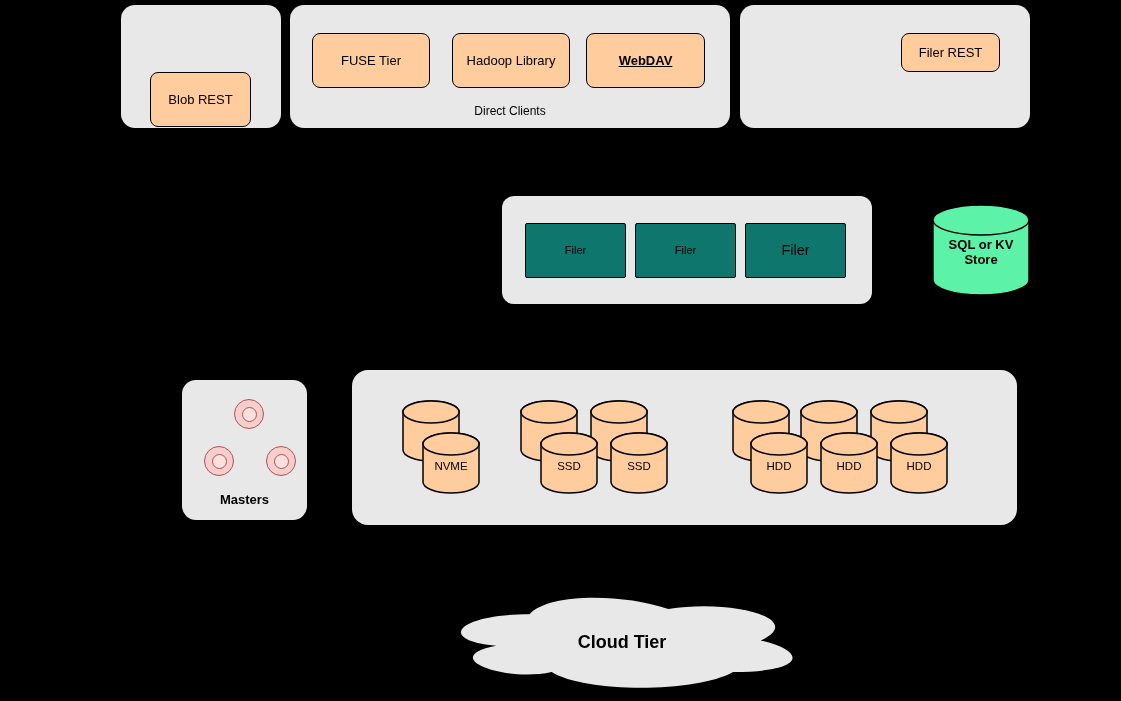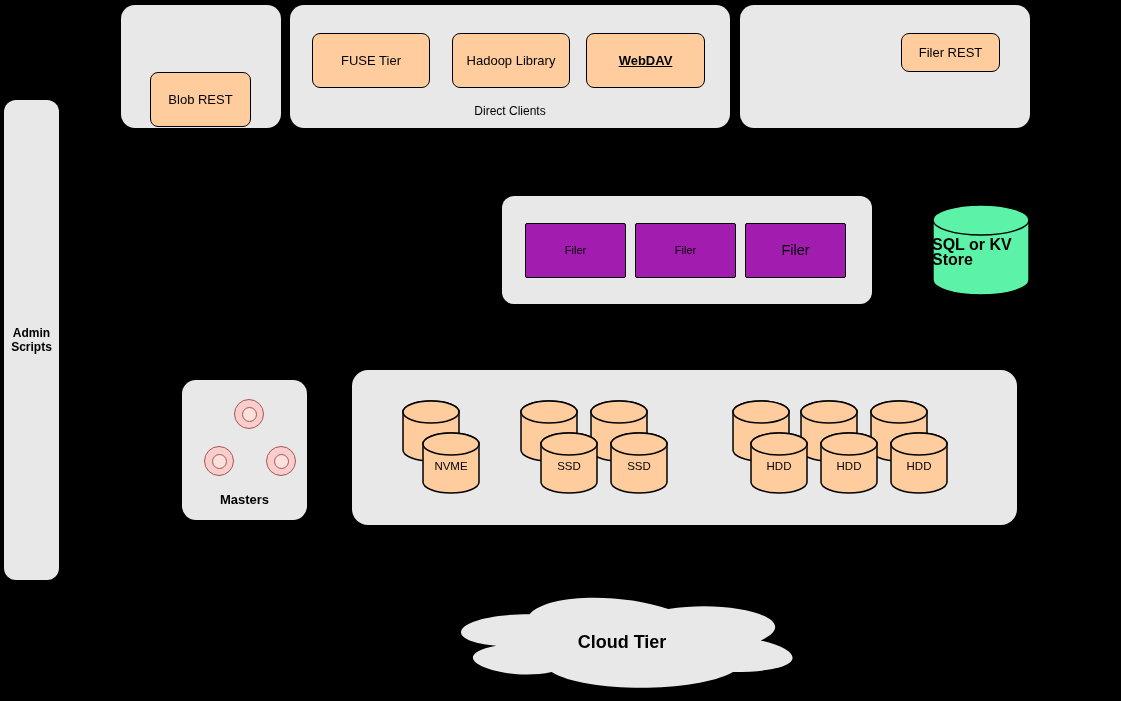--- a/index.html
+++ b/index.html
@@ -13,41 +13,41 @@
   .panel-gateway { left:740px; top:5px;   width:290px; height:123px; }
   .panel-admin   { left:4px;   top:100px; width:55px;  height:480px; border-radius:12px;
                    display:flex; align-items:center; justify-content:center; }
   .panel-filer   { left:502px; top:196px; width:370px; height:108px; border-radius:12px; }
   .panel-masters { left:182px; top:380px; width:125px; height:140px; }
   .panel-volume  { left:352px; top:370px; width:665px; height:155px; border-radius:16px;padding-left:36px; }
 
   .node { position:absolute; display:flex; align-items:center; justify-content:center;
           text-align:center; font-size:13px; border:1.5px solid #000; line-height:15px; }
   .orange { background:#ffcc9e; border-radius:8px; }
-  .green  { background:#a21caf; border-radius:2px; border-width:1px; }
+  .green  { background:#0f766e; border-radius:2px; border-width:1px; }
   .bold { font-weight:bold; }
   .filer-small { font-size:11px; }
   .filer-big   { font-size:14.5px; }
 
   .caption { position:absolute; left:0; right:0; text-align:center; font-size:12px; }
   .clients-caption { top:99px; }
   .masters-caption { top:112px; font-weight:bold; font-size:13px; }
 
   .admin-label { width:50px; text-align:center; font-weight:bold; font-size:12px; line-height:14px; }
 
   .cyl { position:absolute; width:58px; height:62px; }
   .cyl svg { display:block; width:100%; height:100%; overflow:visible; }
   .cyl .shape { fill:#ffcc9e; stroke:#000; stroke-width:1.5; }
   .cyl-label { position:absolute; left:0; right:0; top:28px; text-align:center; font-size:11.5px; }
 
   .sql-cyl { position:absolute; left:932px; top:204px; width:98px; height:92px; }
   .sql-cyl svg { display:block; width:100%; height:100%; overflow:visible; }
   .sql-cyl .shape { fill:#5cf2a7; stroke:#000; stroke-width:1.5; }
-  .sql-label { position:absolute; left:0; right:0; top:33px; 
-               font-weight:bold; font-size:16px; line-height:15px; }
+  .sql-label { position:absolute; left:0; right:0; top:33px; text-align:center;
+               font-weight:bold; font-size:13px; line-height:15px; }
 
   .master-dot { position:absolute; width:30px; height:30px; border-radius:50%;
                 background:#f8cecc; border:1.6px solid #a85454;
                 display:flex; align-items:center; justify-content:center; }
   .master-dot .inner { display:block; width:15px; height:15px; border-radius:50%;
                        background:#fbe0de; border:1.6px solid #a85454; }
   .dot-1 { left:52px; top:19px; }
   .dot-2 { left:22px; top:66px; }
   .dot-3 { left:84px; top:66px; }
 
@@ -94,23 +94,20 @@
     <div class="node orange n-fuse">FUSE Tier</div>
     <div class="node orange n-hadoop">Hadoop Library</div>
     <div class="node orange bold n-webdav">WebDAV</div>
     <div class="caption clients-caption">Direct Clients</div>
   </div>
 
   <div class="panel panel-gateway">
     <div class="node orange n-frest">Filer REST</div>
   </div>
 
-  <div class="panel panel-admin">
-    <div class="admin-label">Admin Scripts</div>
-  </div>
 
   <div class="panel panel-filer">
     <div class="node green filer-small n-filer1">Filer</div>
     <div class="node green filer-small n-filer2">Filer</div>
     <div class="node green filer-big n-filer3">Filer</div>
   </div>
 
   <div class="sql-cyl">
     <svg viewBox="0 0 100 92" preserveAspectRatio="none">
       <path class="shape" d="M1,16 A49,15 0 0 1 99,16 L99,76 A49,15 0 0 1 1,76 Z"></path>

